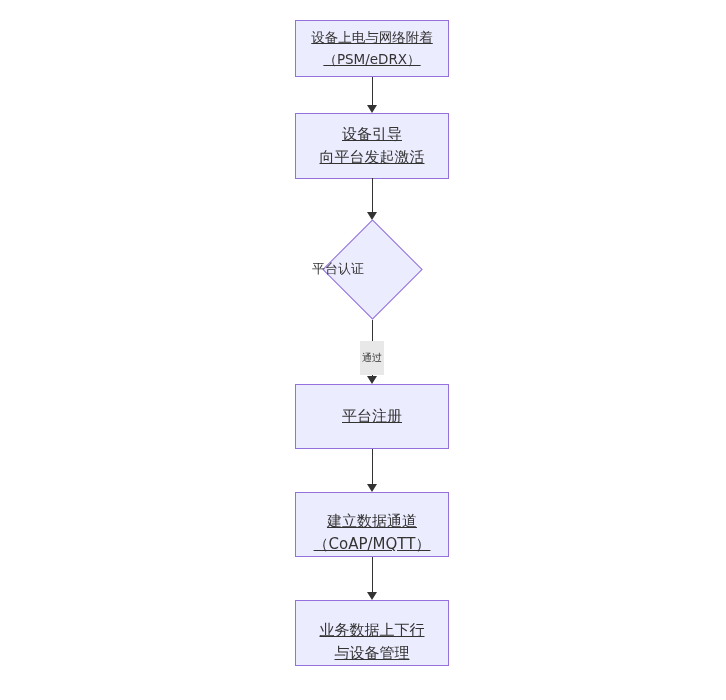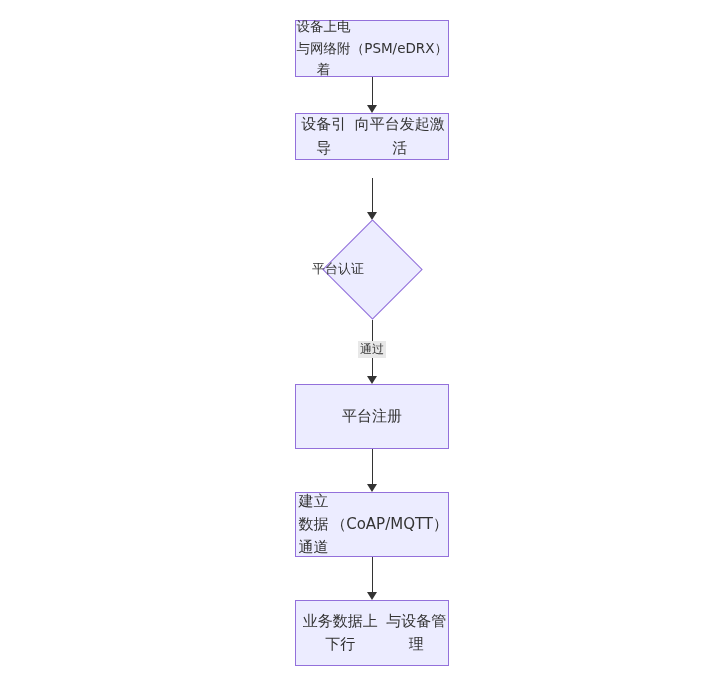--- a/index.html
+++ b/index.html
@@ -21,26 +21,27 @@
     color: var(--text-color);
     overflow: hidden;
   }
   .node-box {
     position: absolute;
     left: 295px;
     width: 154px;
     background: var(--node-fill);
     border: 1px solid var(--node-border);
     display: flex;
-    flex-direction: row;
+    flex-direction: column;
     align-items: center;
     justify-content: center;
     text-align: center;
     font-size: 15px;
     line-height: 1.55;
+    text-decoration: underline;
   }
   .node-box.small { font-size: 13.5px; line-height: 1.6; }
   .edge {
     position: absolute;
     left: 367px;
     width: 10px;
     display: flex;
     flex-direction: column;
     align-items: center;
   }
@@ -69,42 +70,42 @@
     text-align: left;
     font-size: 13px;
     font-family: Liberation Mono, monospace;
   }
   .edge-label {
     position: absolute;
     left: 372px;
     top: 341px;
     transform: translateX(-50%);
     background: var(--edge-label-bg);
-    font-size: 12px;
+    font-size: 10px;
     line-height: 1.4;
-    padding: 0 2px;
+    padding: 10px 2px;
     white-space: nowrap;
   }
 </style>
 </head>
 <body>
 
 <div class="canvas">
 
   <div class="node-box small" style="top:20px;height:57px;">
     <span>设备上电与网络附着</span>
     <span>（PSM/eDRX）</span>
   </div>
 
   <div class="edge" style="top:77px;height:36px;">
     <div class="edge-line"></div>
     <div class="arrowhead"></div>
   </div>
 
-  <div class="node-box" style="top:113px;height:47px;">
+  <div class="node-box" style="top:113px;height:66px;">
     <span>设备引导</span>
     <span>向平台发起激活</span>
   </div>
 
   <div class="edge" style="top:178px;height:42px;">
     <div class="edge-line"></div>
     <div class="arrowhead"></div>
   </div>
 
   <div class="diamond-shape"></div>

